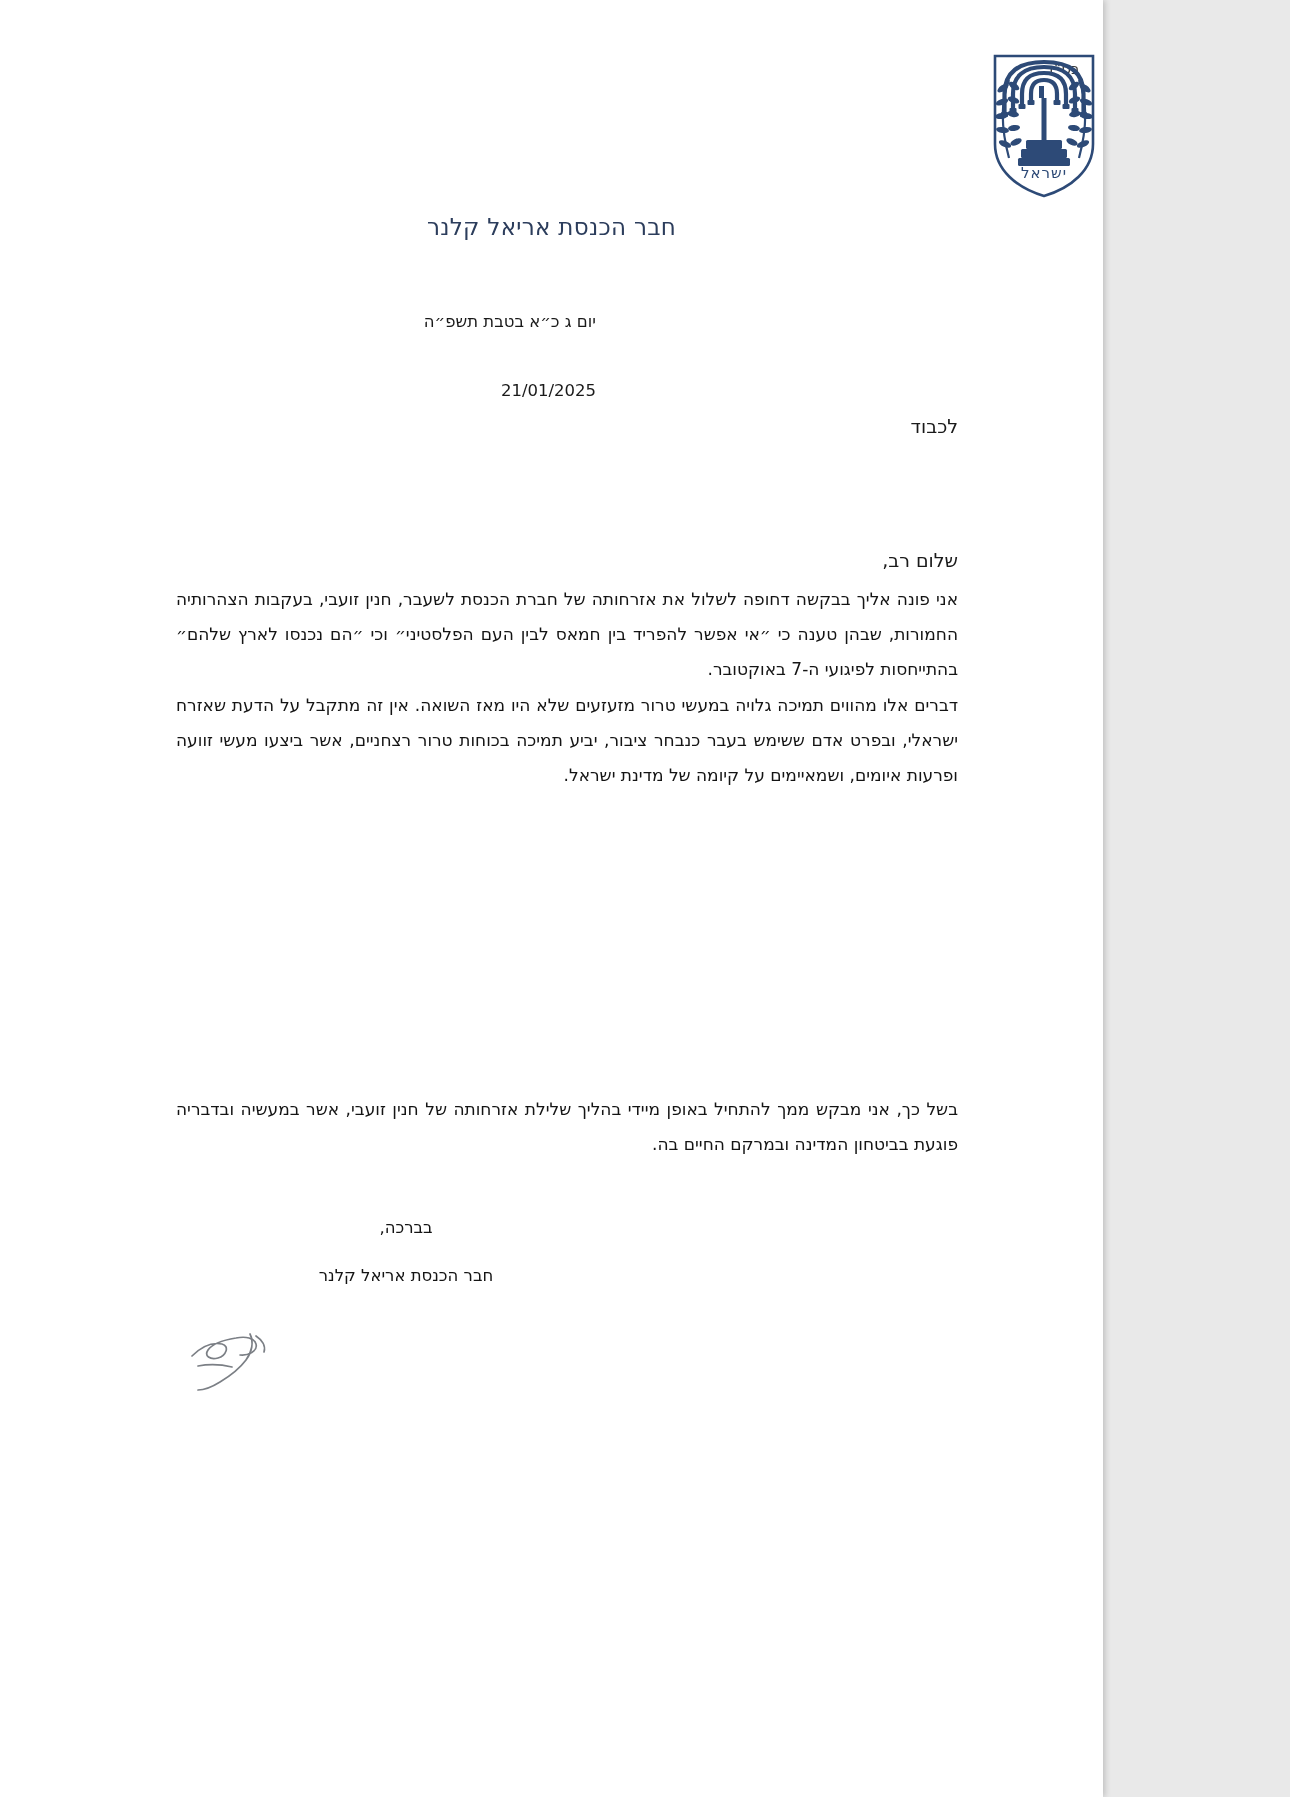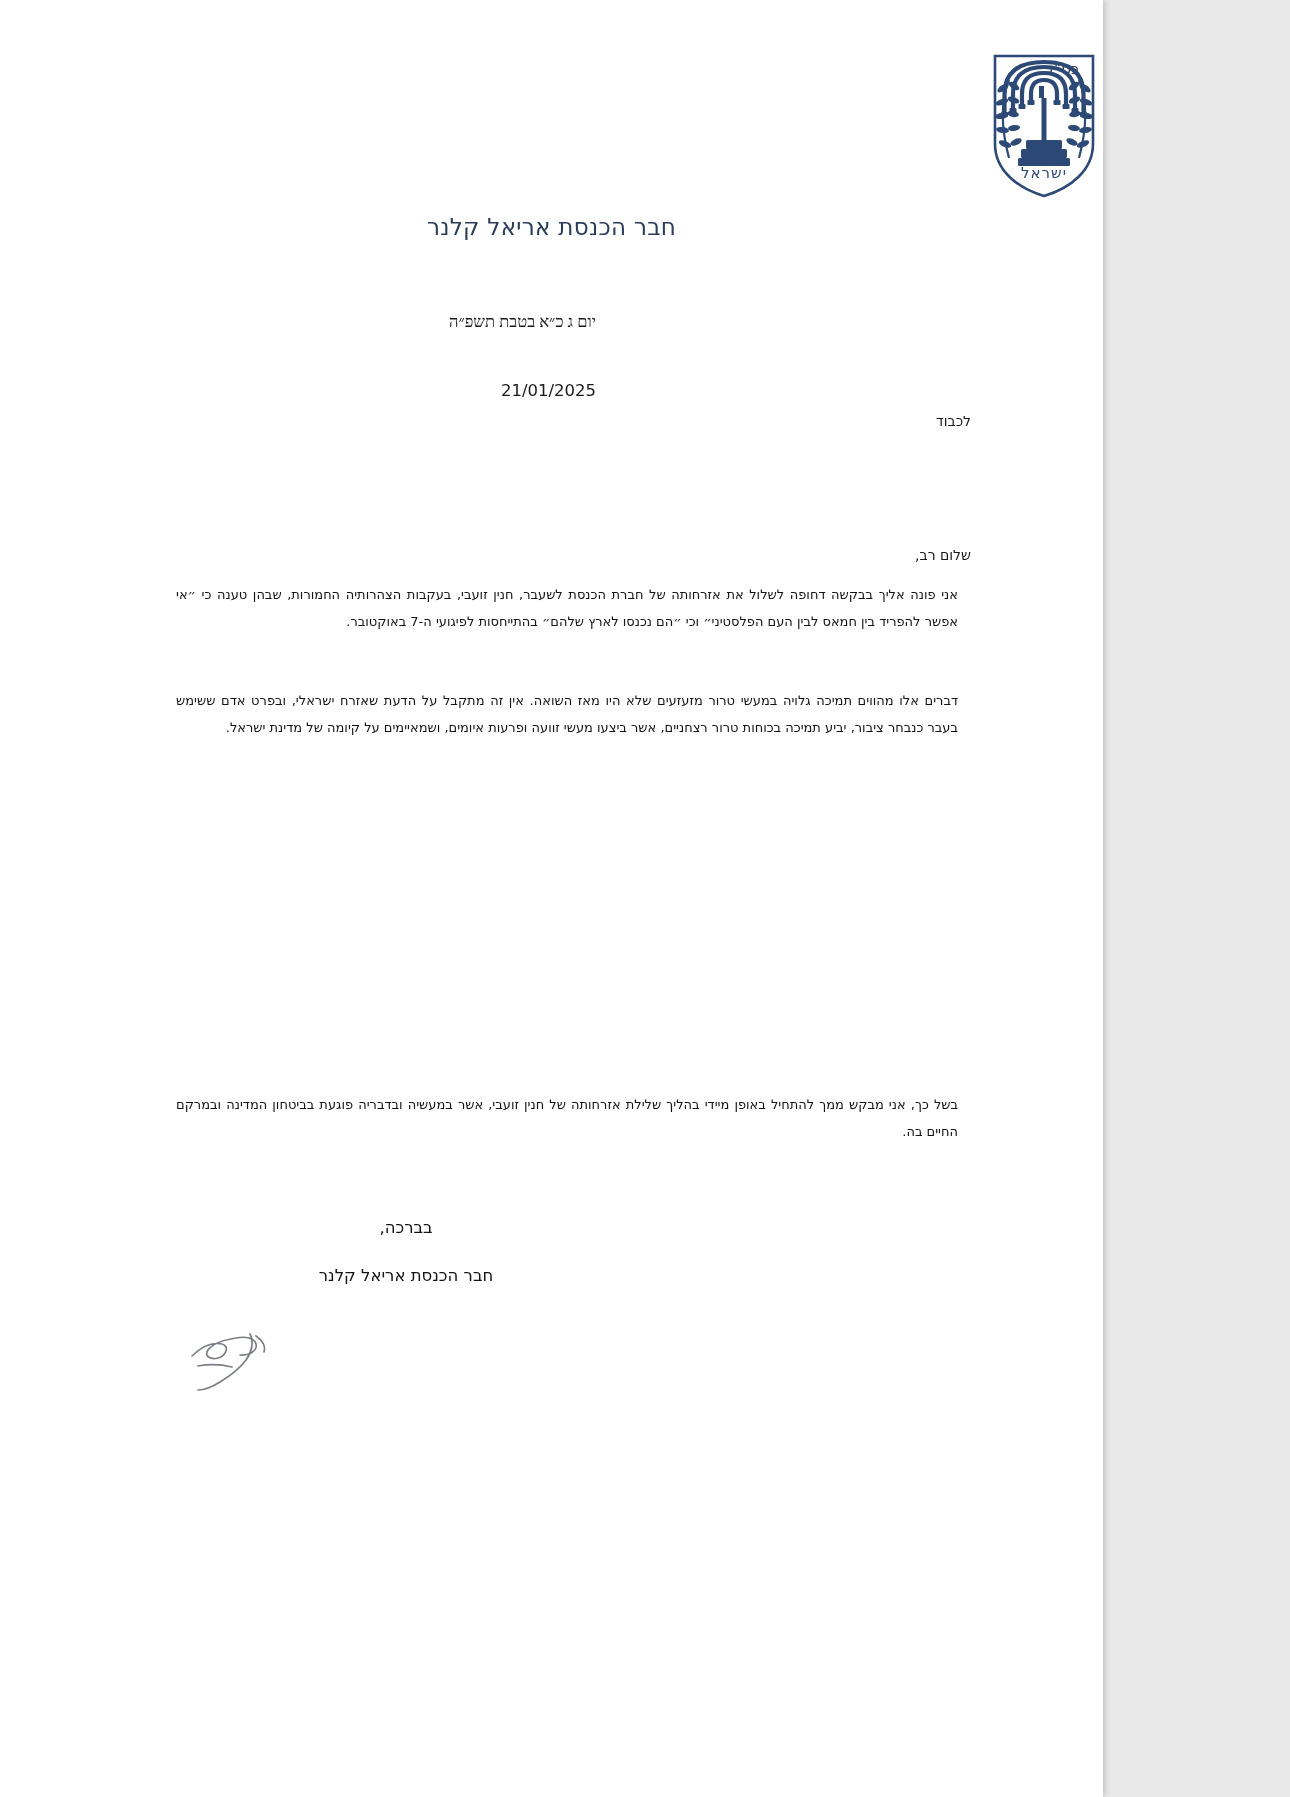--- a/index.html
+++ b/index.html
@@ -67,53 +67,53 @@
   }
 
   
   .date-block {
     position: absolute;
     left: 176px;
     width: 420px;
     text-align: right;
     direction: rtl;
   }
-  .date-line-1 { top: 312px; font-family: Liberation Serif, serif; }
+  .date-line-1 { top: 312px; }
   .date-line-2 { top: 362px; margin-top: 19px; }
   .date-block > div {
     font-size: 16.5px;
     color: #1a1a1a;
   }
   .date-block.date-line-1 { top: 312px; }
   .date-block.date-line-2 { top: 362px; }
 
   .addr-block {
     position: absolute;
-    right: 132px;
+    right: 145px;
     left: 176px;
     text-align: right;
     direction: rtl;
-    font-size: 14px;
+    font-size: 19px;
     color: #1a1a1a;
     line-height: 1.9;
   }
   #addr-to      { top: 408px; }
   #addr-minister{ top: 450px; }
   #addr-subject { top: 496px; }
   #greeting     { top: 542px; }
 
   
   .body-para {
     position: absolute;
     right: 145px;
     left: 176px;
     text-align: justify;
     text-align-last: right;
     direction: rtl;
-    font-size: 13px;
+    font-size: 17px;
     color: #141414;
     line-height: 2.05;
   }
 
   #para-1 { top: 582px; }
   #para-2 { top: 688px; }
   #para-3 { top: 840px; }
   #para-4 { top: 946px; }
   #para-5 { top: 1092px; }
 

